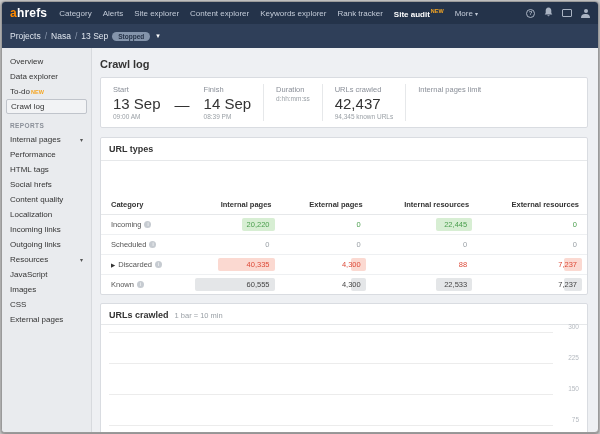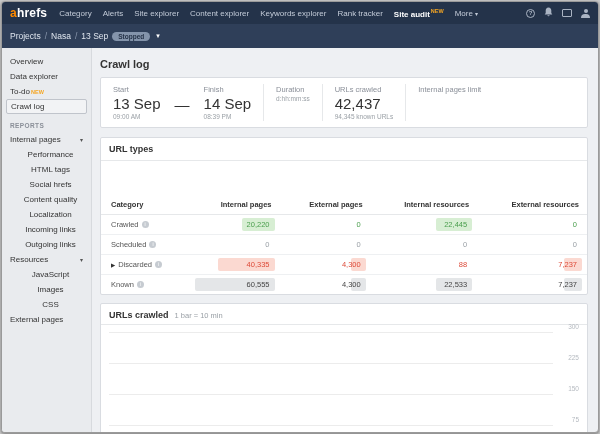--- a/index.html
+++ b/index.html
@@ -32,21 +32,21 @@
   .dd-caret { color:#fff; font-size:7px; margin-left:2px; cursor:pointer; }
   .projbar-actions { display:flex; gap:5px; }
   .btn-dark { background:#3d4e6a; border:1px solid #5a6b85; color:#fff; font-size:8px; padding:2px 7px; border-radius:2px; cursor:pointer; display:flex; align-items:center; gap:4px; font-family:"Liberation Sans", sans-serif; }
   .play-ic { font-size:6px; }
   .gear-btn { padding:2px 5px; font-size:9px; }
 
   
   .content { display:flex; flex:1; overflow:hidden; }
   .sidebar { width:90px; background:#e9ebee; border-right:1px solid #d7dade; padding-top:6px; flex-shrink:0; }
   .side-item { font-size:8px; color:#333; padding:3px 8px; cursor:pointer; display:flex; align-items:center; position:relative; }
-  .side-item.indent { padding-left:16px;justify-content:center; }
+  .side-item.indent { padding-left:8px; }
   .side-item.selected { background:#f2f3f5; border:1px solid #c0c4cb; border-radius:2px; margin:0 4px; padding:2px 4px; }
   .side-header { font-size:6.5px; font-weight:bold; color:#8a8f98; letter-spacing:.4px; padding:8px 8px 3px 8px; }
   .side-caret { margin-left:auto; font-size:6px; color:#555; }
 
   .main { flex:1; padding:8px 10px 6px 8px; overflow:hidden; }
   .page-title { font-size:11px; font-weight:bold; color:#333; margin:2px 0 7px 0; }
   .card { background:#fff; border:1px solid #d9dce1; border-radius:2px; }
 
   
   .stats-card { display:flex; align-items:stretch; padding:6px 0; margin-bottom:9px; }
@@ -230,21 +230,21 @@
               <tr id="table-head">
                 <th>Category</th>
                 <th>Internal pages</th>
                 <th>External pages</th>
                 <th>Internal resources</th>
                 <th>External resources</th>
               </tr>
             </thead>
           <tbody id="table-body">
               <tr>
-                <td class="cat"><span>Crawled</span><span class="info-ic">i</span></td>
+                <td class="cat"><span>Incoming</span><span class="info-ic">i</span></td>
                 <td><span class="num-wrap"><span class="num-bar bg-green" style="width: 33px;"></span><span class="num-txt t-green">20,220</span></span></td>
                 <td><span class="num-wrap"><span class="num-txt t-green">0</span></span></td>
                 <td><span class="num-wrap"><span class="num-bar bg-green" style="width: 36px;"></span><span class="num-txt t-green">22,445</span></span></td>
                 <td><span class="num-wrap"><span class="num-txt t-green">0</span></span></td>
               </tr>
               <tr>
                 <td class="cat"><span>Scheduled</span><span class="info-ic">i</span></td>
                 <td><span class="num-wrap"><span class="num-txt t-gray">0</span></span></td>
                 <td><span class="num-wrap"><span class="num-txt t-gray">0</span></span></td>
                 <td><span class="num-wrap"><span class="num-txt t-gray">0</span></span></td>

